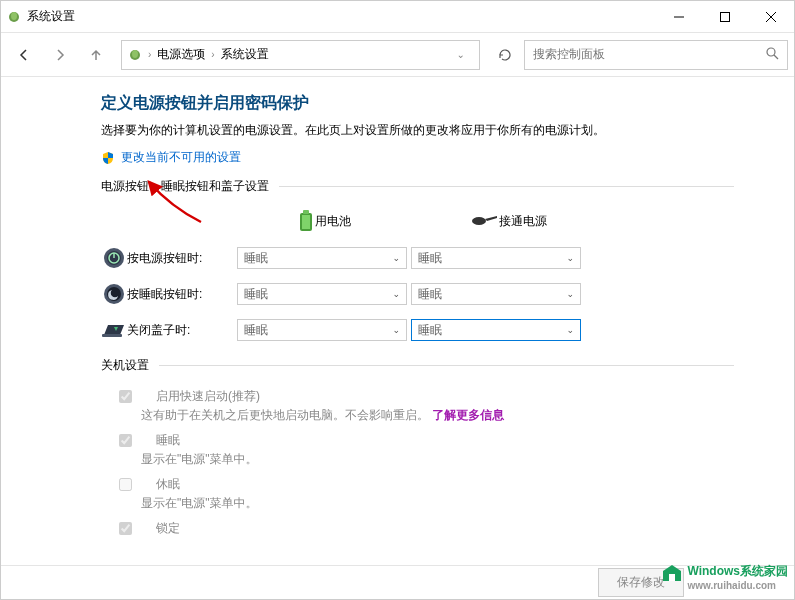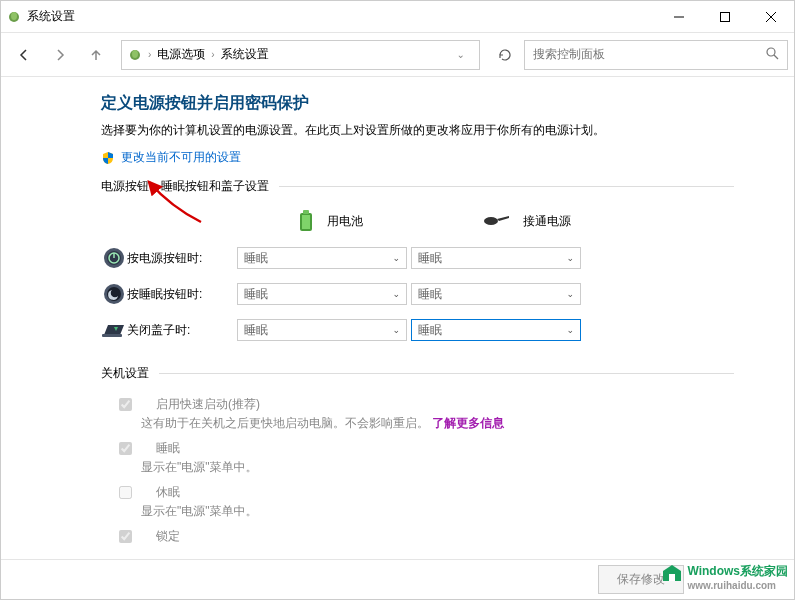--- a/index.html
+++ b/index.html
@@ -29,37 +29,37 @@
 .changelink { display: flex; align-items: center; gap: 6px; margin-bottom: 12px; }
 .changelink a { color: #0066cc; text-decoration: none; font-size: 12px; }
 .shield { width: 14px; height: 14px; }
 
 .arrow { position: absolute; left: 130px; top: 100px; z-index: 10; }
 
 .section-hdr { display: flex; align-items: center; font-size: 12px; margin: 8px 0 14px 0; }
 .section-hdr .line { flex: 1; height: 1px; background: #ddd; margin-left: 10px; }
 
 .colheads { display: flex; margin-left: 140px; gap: 100px; margin-bottom: 14px; align-items: center; }
-.colhead { display: flex; align-items: center; gap: 12px; font-size: 12px; }
+.colhead { display: flex; align-items: center; gap: 0; font-size: 12px; }
 
 .row { display: flex; align-items: center; margin-bottom: 14px; }
 .row .ricon { width: 26px; display: flex; justify-content: center; }
 .row .rlabel { width: 110px; font-size: 12px; }
 .sel { width: 170px; height: 22px; border: 1px solid #ccc; font-size: 12px; padding: 0 6px; display: flex; align-items: center; justify-content: space-between; color: #666; margin-right: 4px; }
 .sel.active { border: 1px solid #0078d7; }
 .sel .chev { font-size: 9px; color: #555; }
 
-.shutdown { margin-top: 24px; }
+.shutdown { margin-top: 16px; }
 .ck { display: flex; align-items: flex-start; gap: 24px; margin: 8px 0 2px 18px; font-size: 12px; color: #888; }
 .ck input { margin-top: 2px; }
 .ck .cktitle { color: #888; }
 .desc { margin-left: 40px; color: #888; font-size: 12px; margin-bottom: 4px; }
 .desc a { color: #a21caf; text-decoration: none; font-weight: bold; }
 
-.footer { position: absolute; bottom: 0; left: 0; right: 0; height: 40px; border-top: 1px solid #e5e5e5; display: flex; align-items: center; justify-content: flex-end; padding-right: 110px; }
+.footer { position: absolute; bottom: 0; left: 0; right: 0; height: 34px; border-top: 1px solid #e5e5e5; display: flex; align-items: center; justify-content: flex-end; padding-right: 110px; }
 .footer .btn { padding: 5px 18px; font-size: 12px; border: 1px solid #ccc; background: #f5f5f5; color: #888; }
 
 .watermark { position: absolute; right: 6px; bottom: 8px; font-size: 12px; color: #19a05e; font-weight: bold; display: flex; align-items: flex-start; gap: 4px; }
 .watermark .wurl { font-size: 10px; color: #999; font-weight: bold; }
 </style>
 </head>
 <body>
 
 <div class="titlebar">
   <div class="icon-slot">

